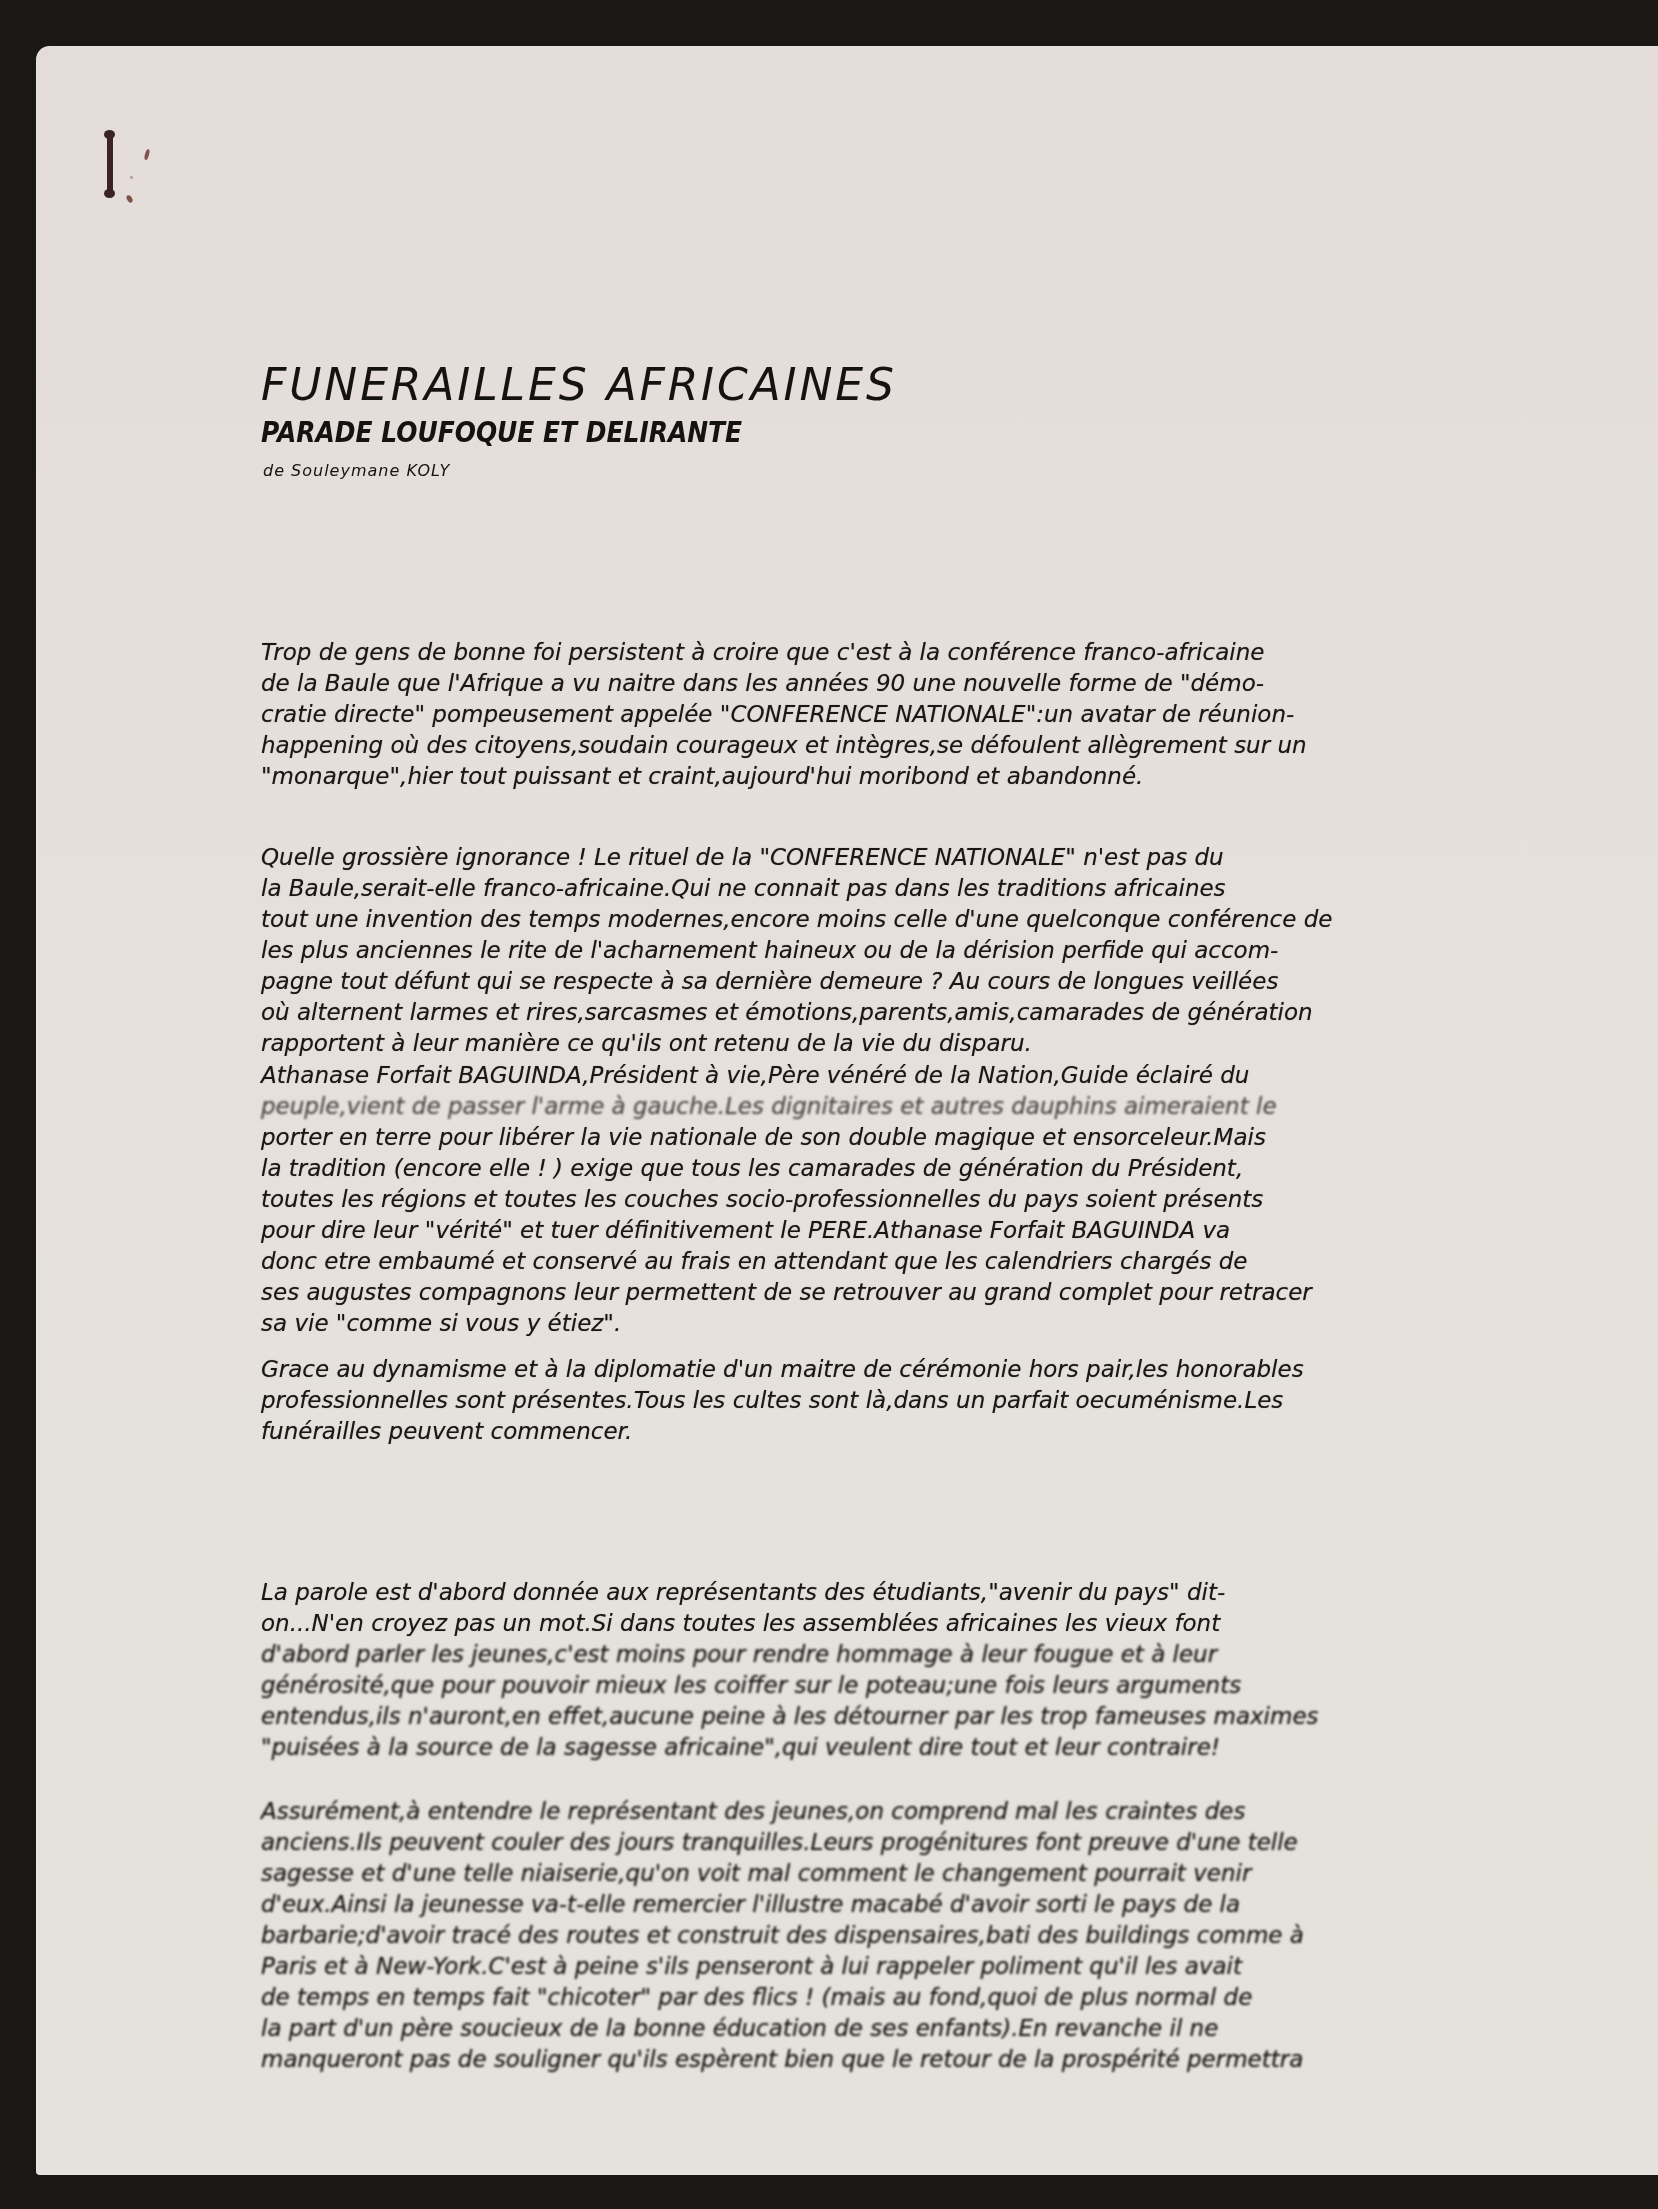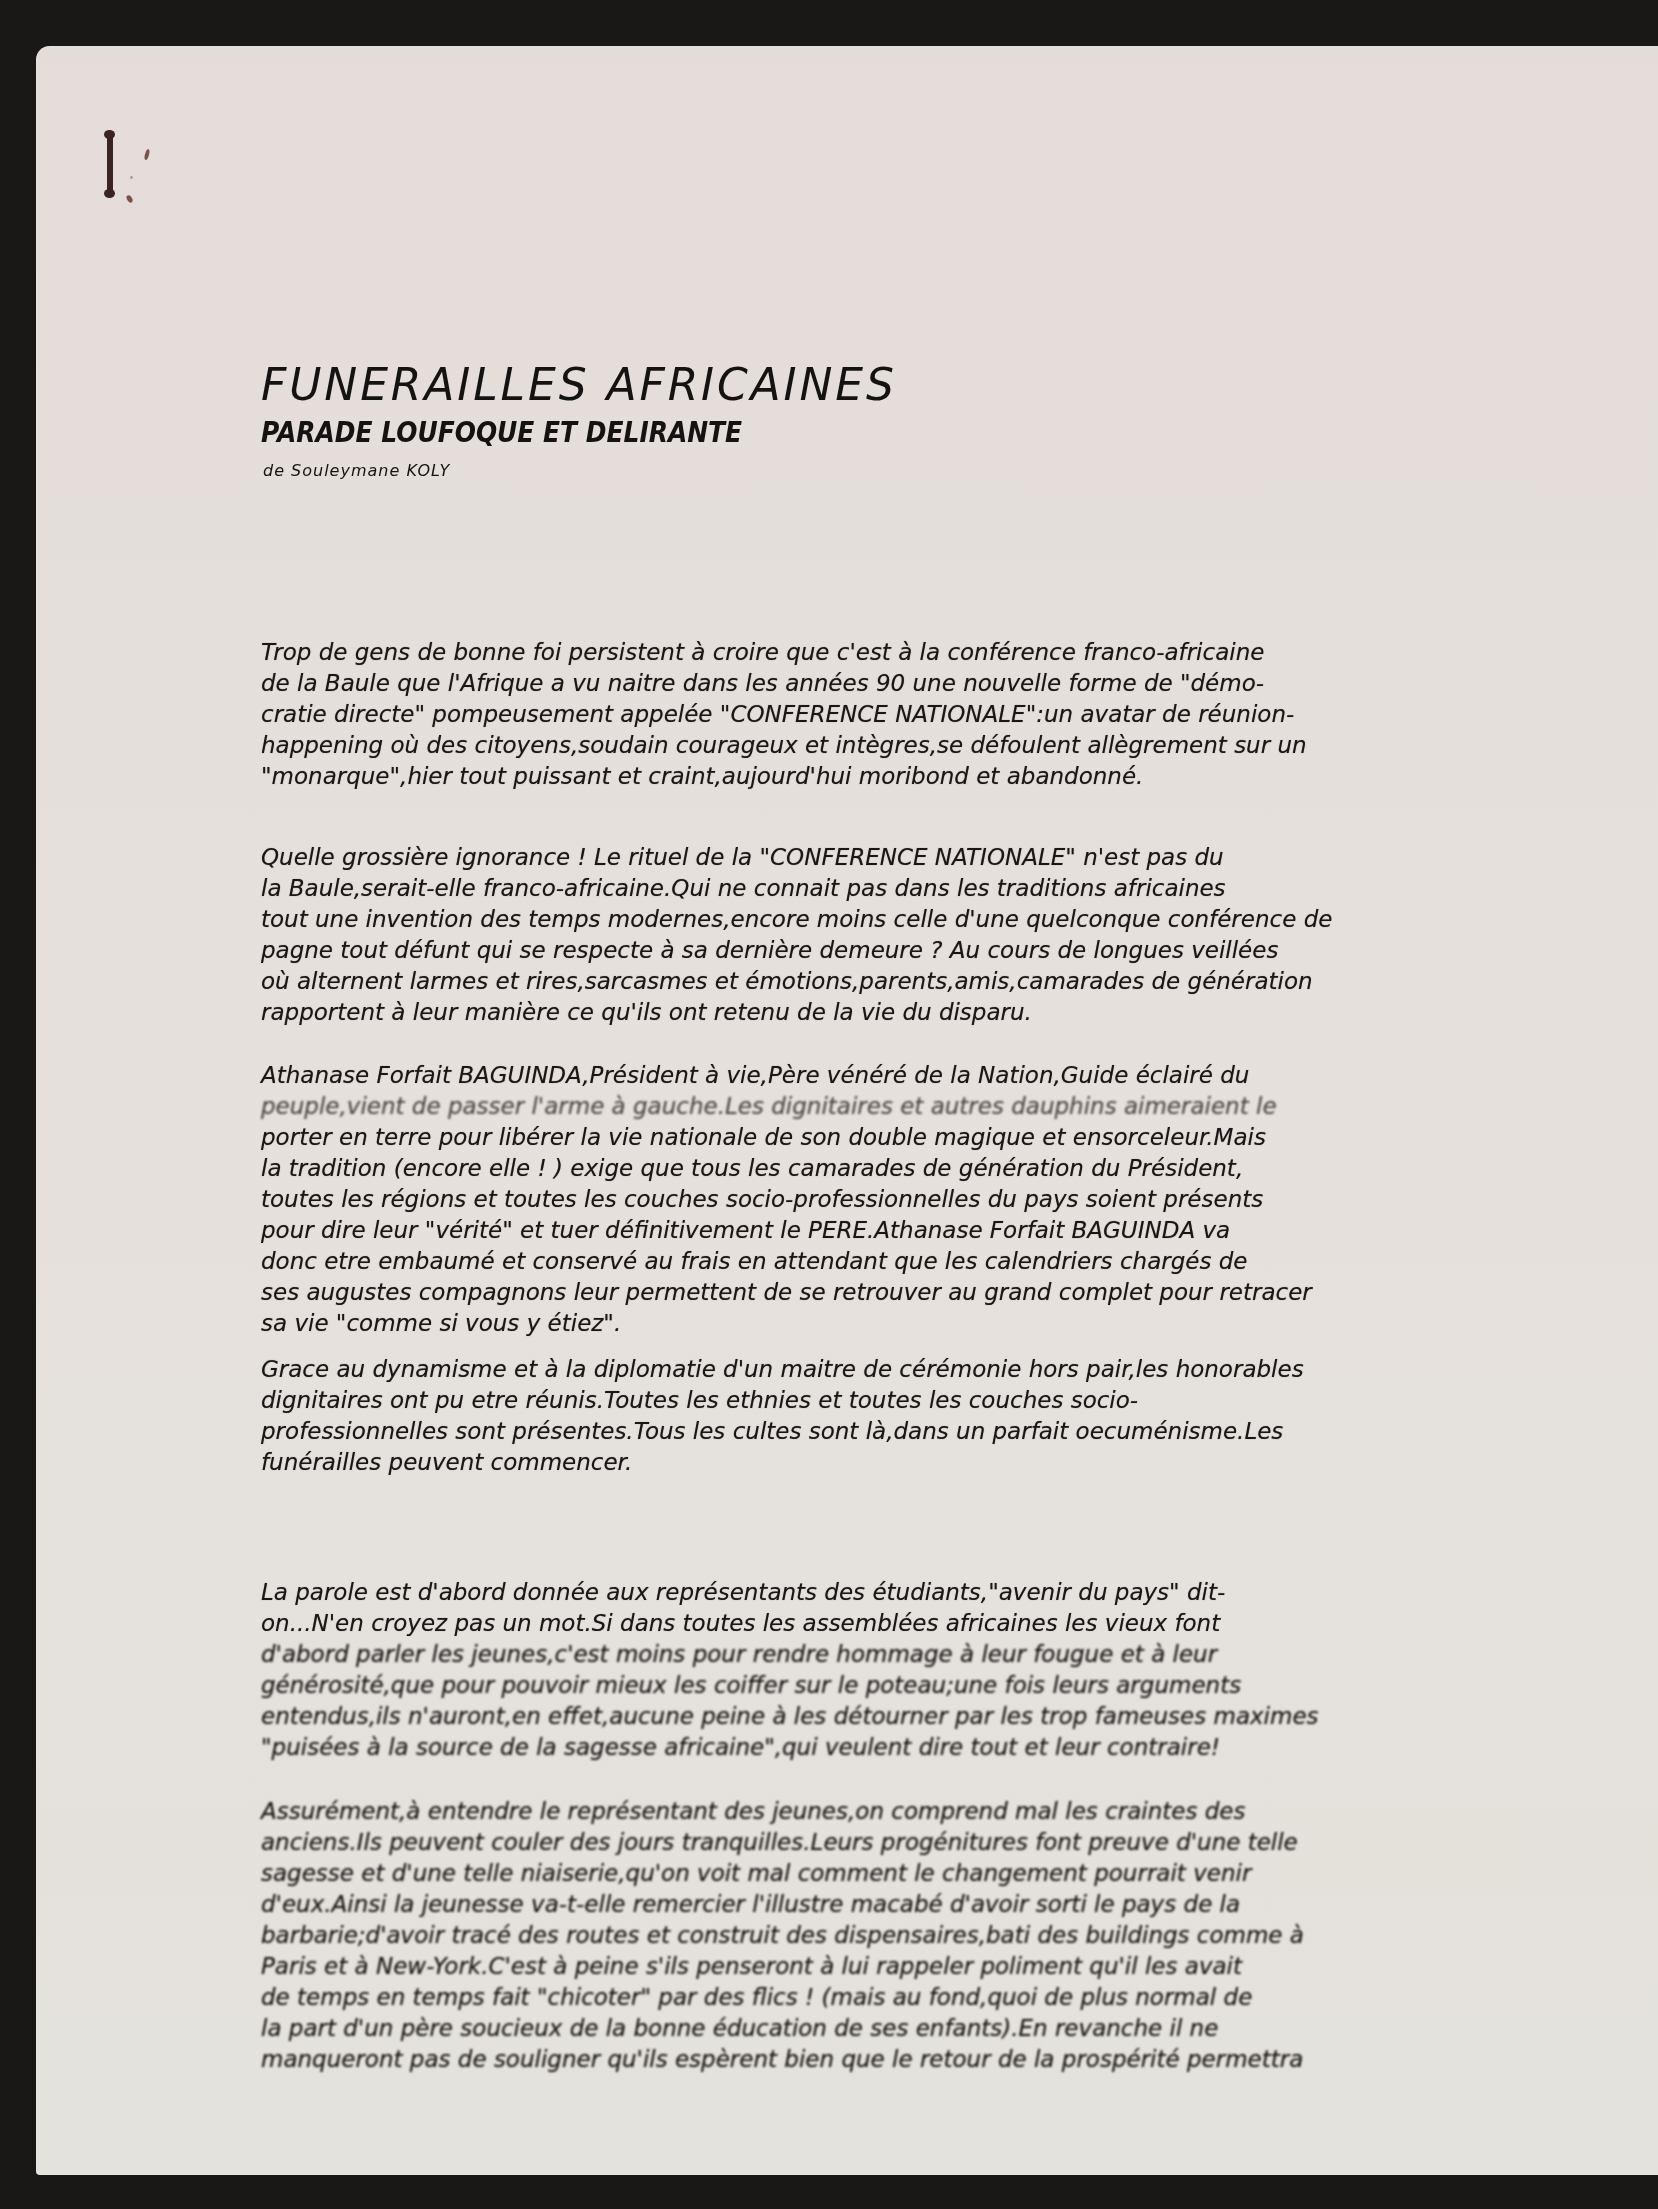--- a/index.html
+++ b/index.html
@@ -124,40 +124,40 @@
     <span class="line">de la Baule que l'Afrique a vu naitre dans les années 90 une nouvelle forme de "démo-</span>
     <span class="line">cratie directe" pompeusement appelée "CONFERENCE NATIONALE":un avatar de réunion-</span>
     <span class="line">happening où des citoyens,soudain courageux et intègres,se défoulent allègrement sur un</span>
     <span class="line">"monarque",hier tout puissant et craint,aujourd'hui moribond et abandonné.</span>
   </div>
 
   <div class="body-text" style="top:796px;">
     <span class="line">Quelle grossière ignorance ! Le rituel de la "CONFERENCE NATIONALE" n'est pas du</span>
     <span class="line">la Baule,serait-elle franco-africaine.Qui ne connait pas dans les traditions africaines</span>
     <span class="line">tout une invention des temps modernes,encore moins celle d'une quelconque conférence de</span>
+    <span class="line">les plus anciennes le rite de l'acharnement haineux ou de la dérision perfide qui accom-</span>
     <span class="line">pagne tout défunt qui se respecte à sa dernière demeure ? Au  cours de longues veillées</span>
     <span class="line">où alternent larmes et rires,sarcasmes et émotions,parents,amis,camarades de génération</span>
     <span class="line">rapportent à leur manière ce qu'ils ont retenu de la vie du disparu.</span>
   </div>
 
   <div class="body-text" style="top:1014px;">
     <span class="line">Athanase Forfait BAGUINDA,Président à vie,Père vénéré de la Nation,Guide éclairé du</span>
     <span class="line blur2" style="opacity:0.75;">peuple,vient de passer l'arme à gauche.Les dignitaires et autres dauphins aimeraient le</span>
     <span class="line">porter en terre pour libérer la vie nationale de son double magique et ensorceleur.Mais</span>
     <span class="line">la tradition (encore elle ! ) exige que tous les camarades de génération du Président,</span>
     <span class="line">toutes les régions et toutes les couches socio-professionnelles du pays soient présents</span>
     <span class="line">pour dire leur "vérité" et tuer définitivement le PERE.Athanase Forfait BAGUINDA va</span>
     <span class="line">donc etre embaumé et conservé au frais en attendant que les calendriers chargés de</span>
     <span class="line">ses augustes compagnons leur permettent de se retrouver au grand complet pour retracer</span>
     <span class="line">sa vie "comme si vous y étiez".</span>
   </div>
 
   <div class="body-text" style="top:1308px;">
     <span class="line blur1">Grace au dynamisme et à la diplomatie d'un maitre de cérémonie hors pair,les honorables</span>
-    <span class="line blur1">dignitaires ont pu etre réunis.Toutes les ethnies et toutes les couches socio-</span>
     <span class="line blur1">professionnelles sont présentes.Tous les cultes sont là,dans un parfait oecuménisme.Les</span>
     <span class="line blur1">funérailles peuvent commencer.</span>
   </div>
 
   <div class="body-text" style="top:1531px;">
     <span class="line blur1">La parole est d'abord donnée aux représentants des étudiants,"avenir du pays" dit-</span>
     <span class="line blur1">on...N'en croyez pas un mot.Si dans toutes les assemblées africaines les vieux font</span>
     <span class="line blur2">d'abord parler les jeunes,c'est moins pour rendre hommage à leur fougue et à leur</span>
     <span class="line blur2">générosité,que pour pouvoir mieux les coiffer sur le poteau;une fois leurs arguments</span>
     <span class="line blur2">entendus,ils n'auront,en effet,aucune peine à les détourner par les trop fameuses maximes</span>

